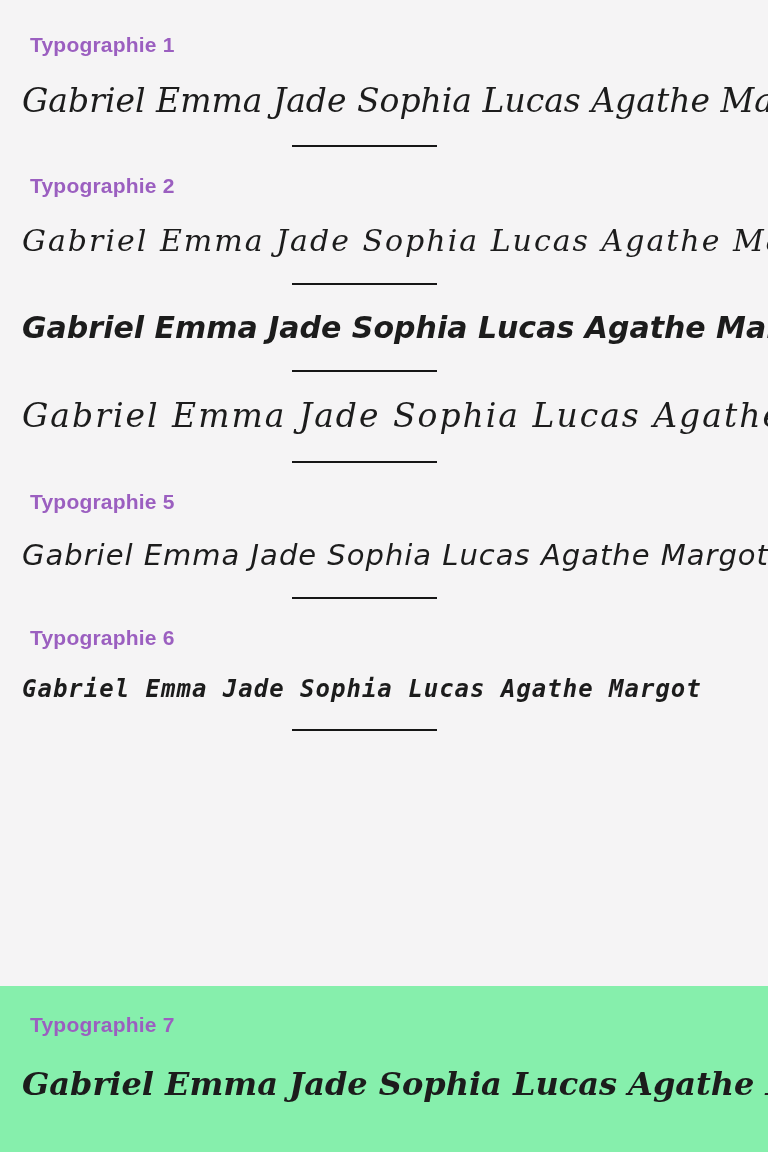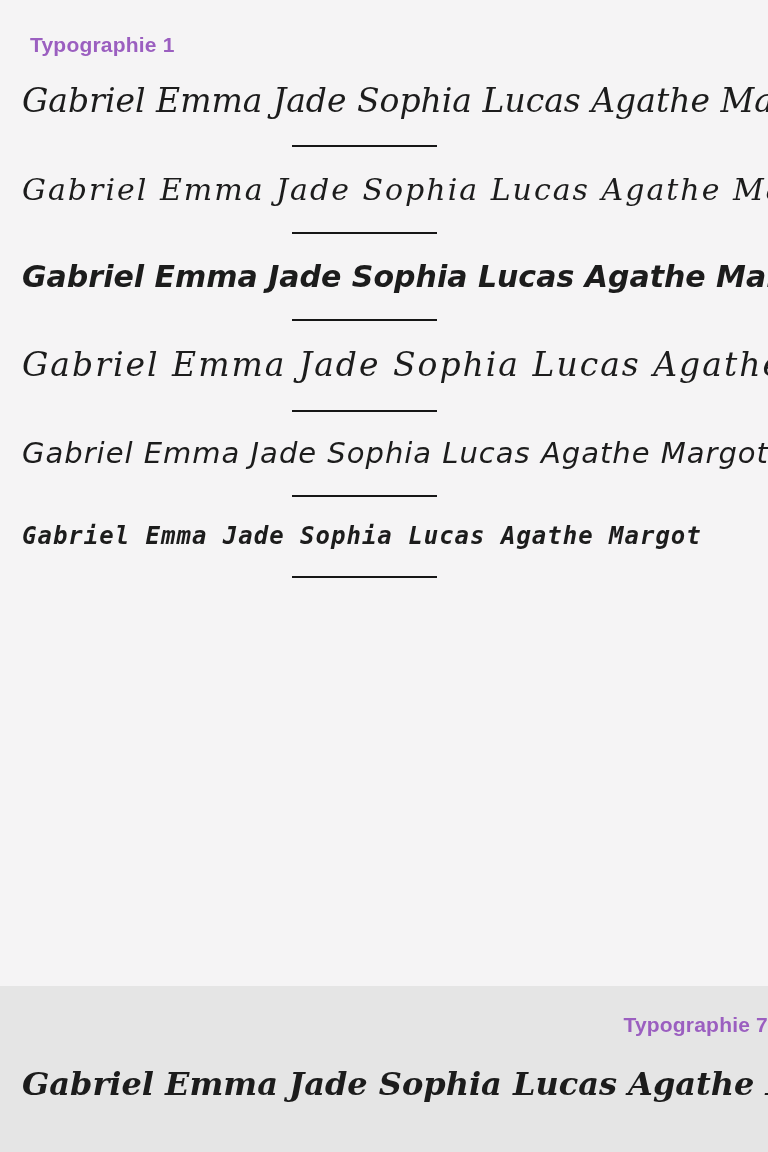--- a/index.html
+++ b/index.html
@@ -11,23 +11,22 @@
     font-family: "Liberation Sans", sans-serif;
     overflow: hidden;
   }
   .page { width: 768px; height: 1152px; }
   .gray-area {
     background: #f5f4f5;
     padding-top: 6px;
     height: 986px;
   }
   .white-area {
-    background: #e5e5e5;
+    background: #86efac;
     height: 166px;
-    text-align: right;
   }
   .section { position: relative; }
   .section-title {
     font-family: "Liberation Sans", sans-serif;
     font-weight: bold;
     font-size: 21px;
     color: #9b5fc0;
     margin: 0 0 0 30px;
     padding-top: 27px;
     letter-spacing: 0.2px;
@@ -61,40 +60,43 @@
 
   <div class="gray-area">
 
     <div class="section">
       <h2 class="section-title">Typographie 1</h2>
       <div class="sample sample-1">Gabriel Emma Jade Sophia Lucas Agathe Margot</div>
       <div class="divider"></div>
     </div>
 
     <div class="section">
+      <h2 class="section-title">Typographie 2</h2>
       <div class="sample sample-2">Gabriel Emma Jade Sophia Lucas Agathe Margot</div>
       <div class="divider"></div>
     </div>
 
     <div class="section">
       <div class="sample sample-3">Gabriel Emma Jade Sophia Lucas Agathe Margot</div>
       <div class="divider"></div>
     </div>
 
     <div class="section">
       <div class="sample sample-4">Gabriel Emma Jade Sophia Lucas Agathe Margot</div>
       <div class="divider"></div>
     </div>
 
     <div class="section">
+      <h2 class="section-title">Typographie 5</h2>
       <div class="sample sample-5">Gabriel Emma Jade Sophia Lucas Agathe Margot</div>
       <div class="divider"></div>
     </div>
 
     <div class="section">
+      <h2 class="section-title">Typographie 6</h2>
       <div class="sample sample-6">Gabriel Emma Jade Sophia Lucas Agathe Margot</div>
       <div class="divider"></div>
     </div>
 
   </div>
 
   <div class="white-area">
 
     <div class="section">
       <h2 class="section-title">Typographie 7</h2>

